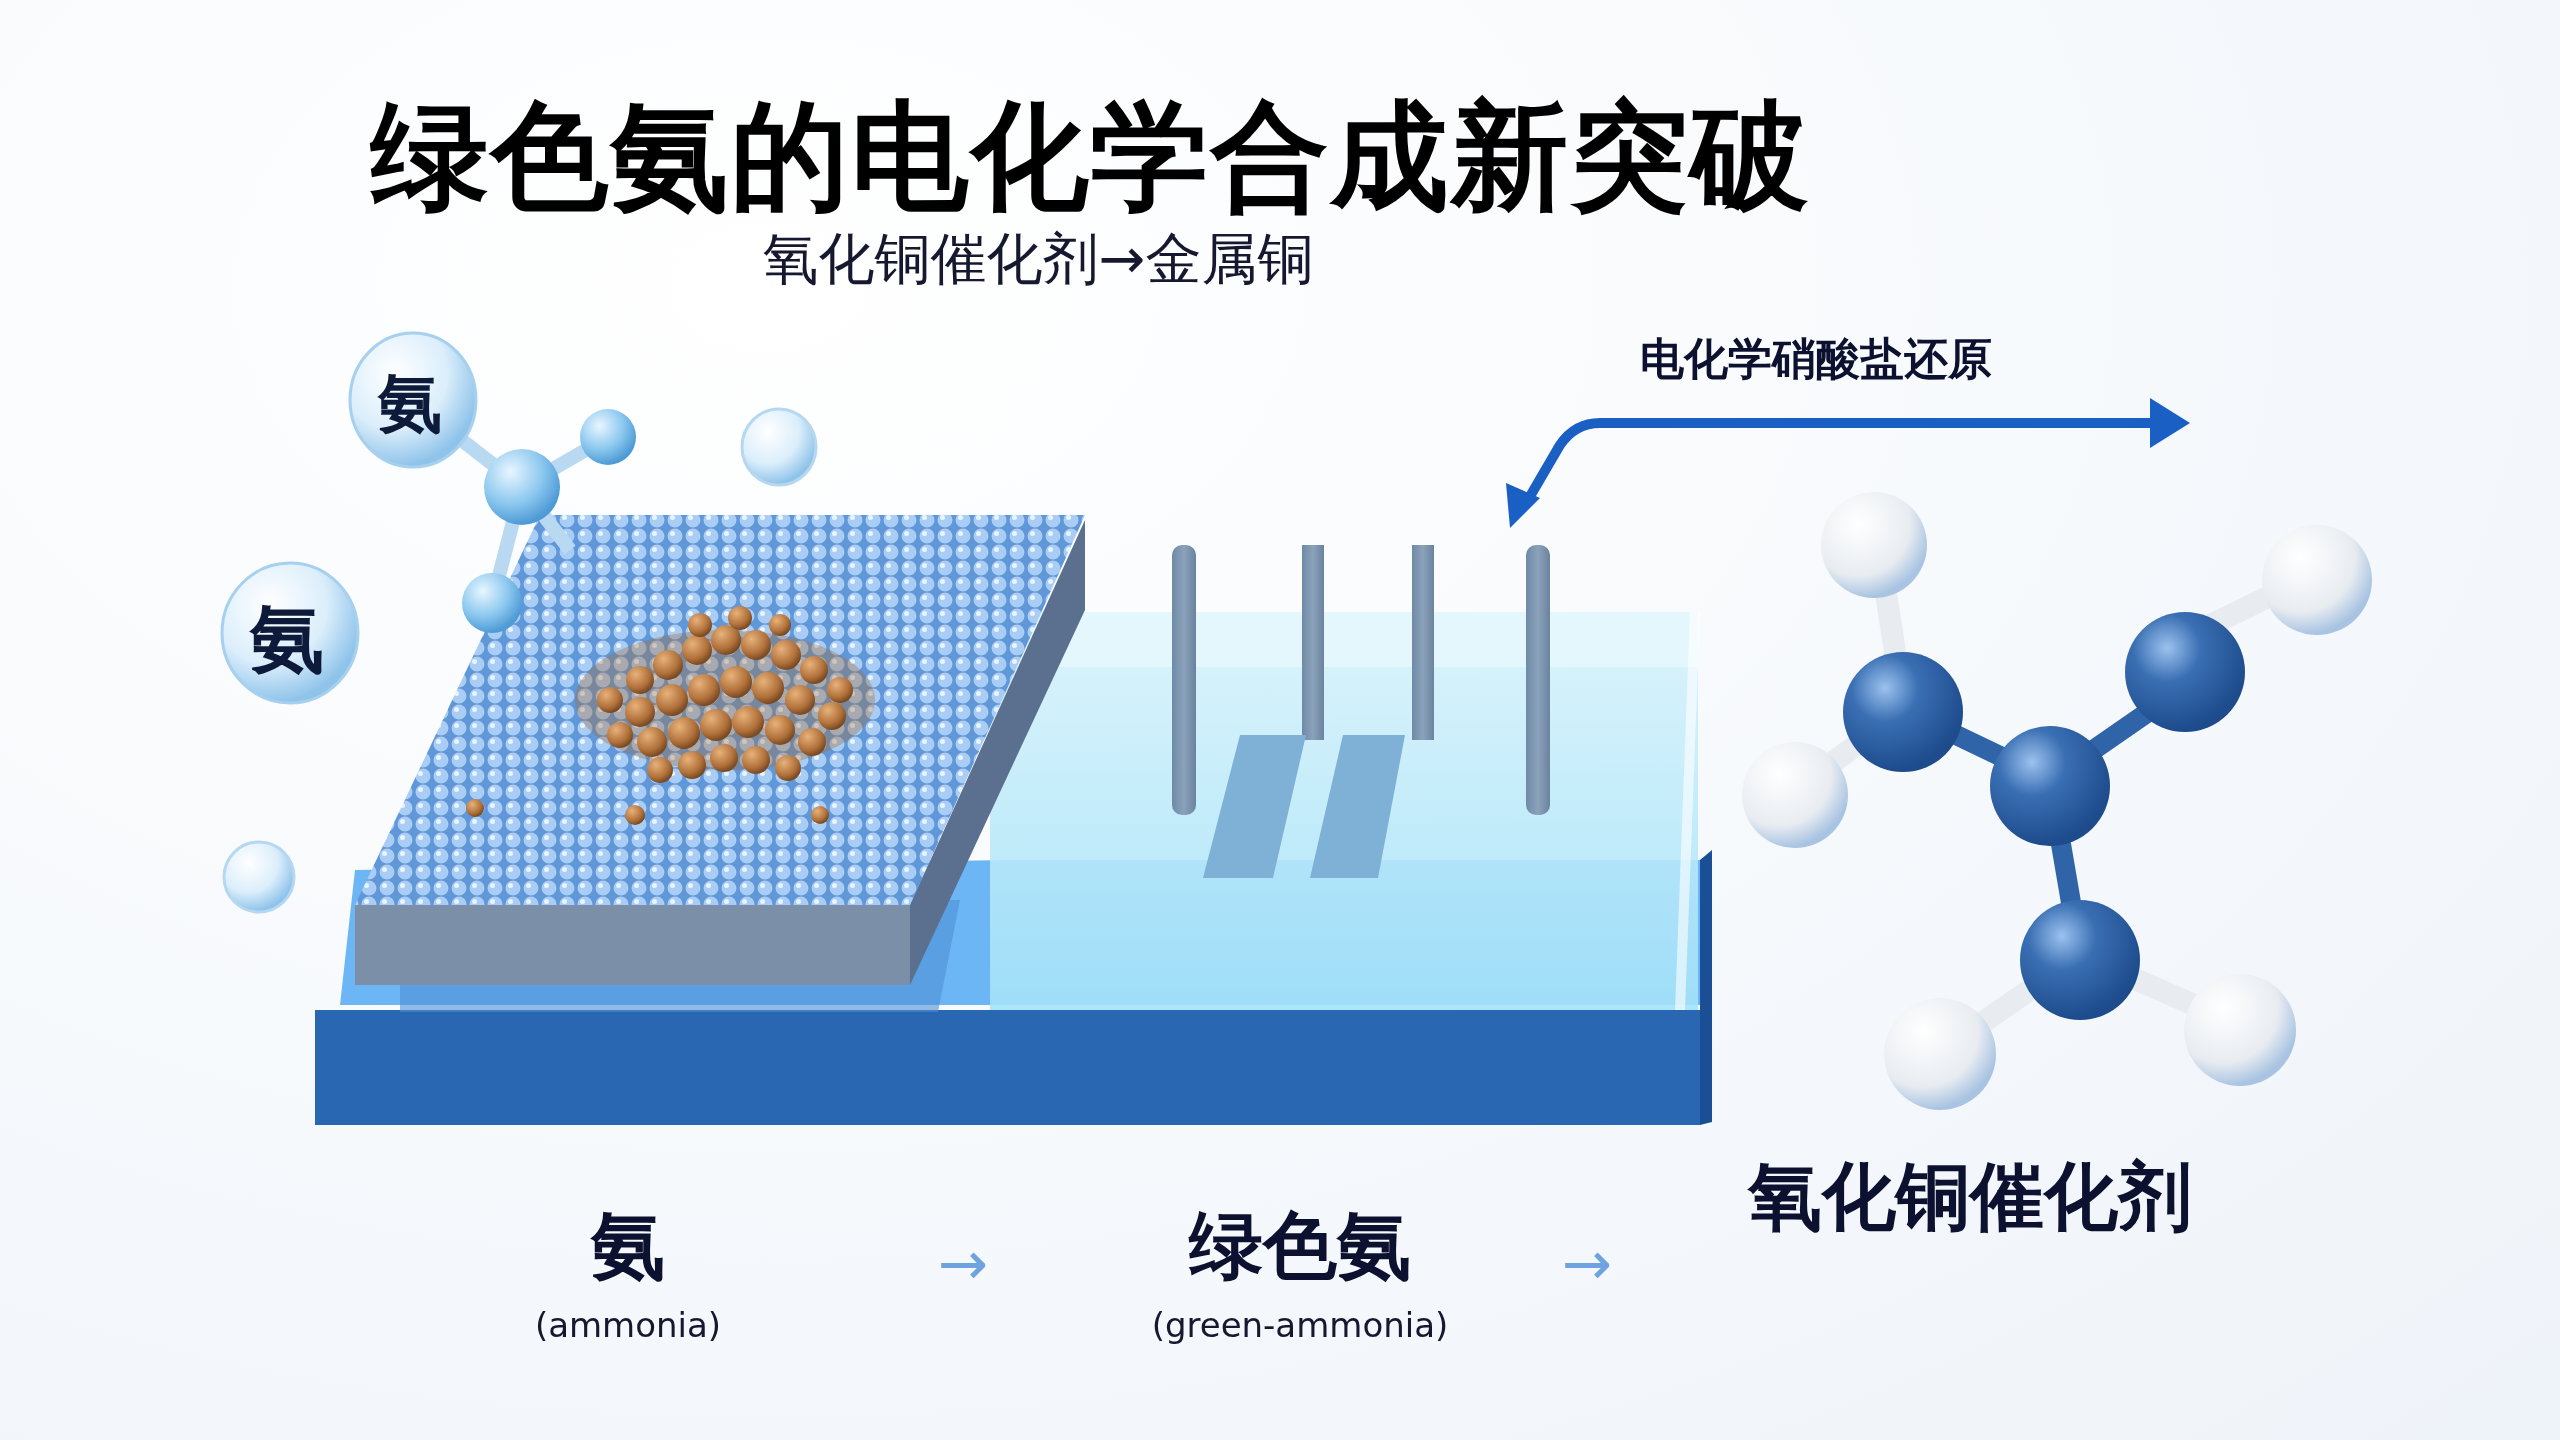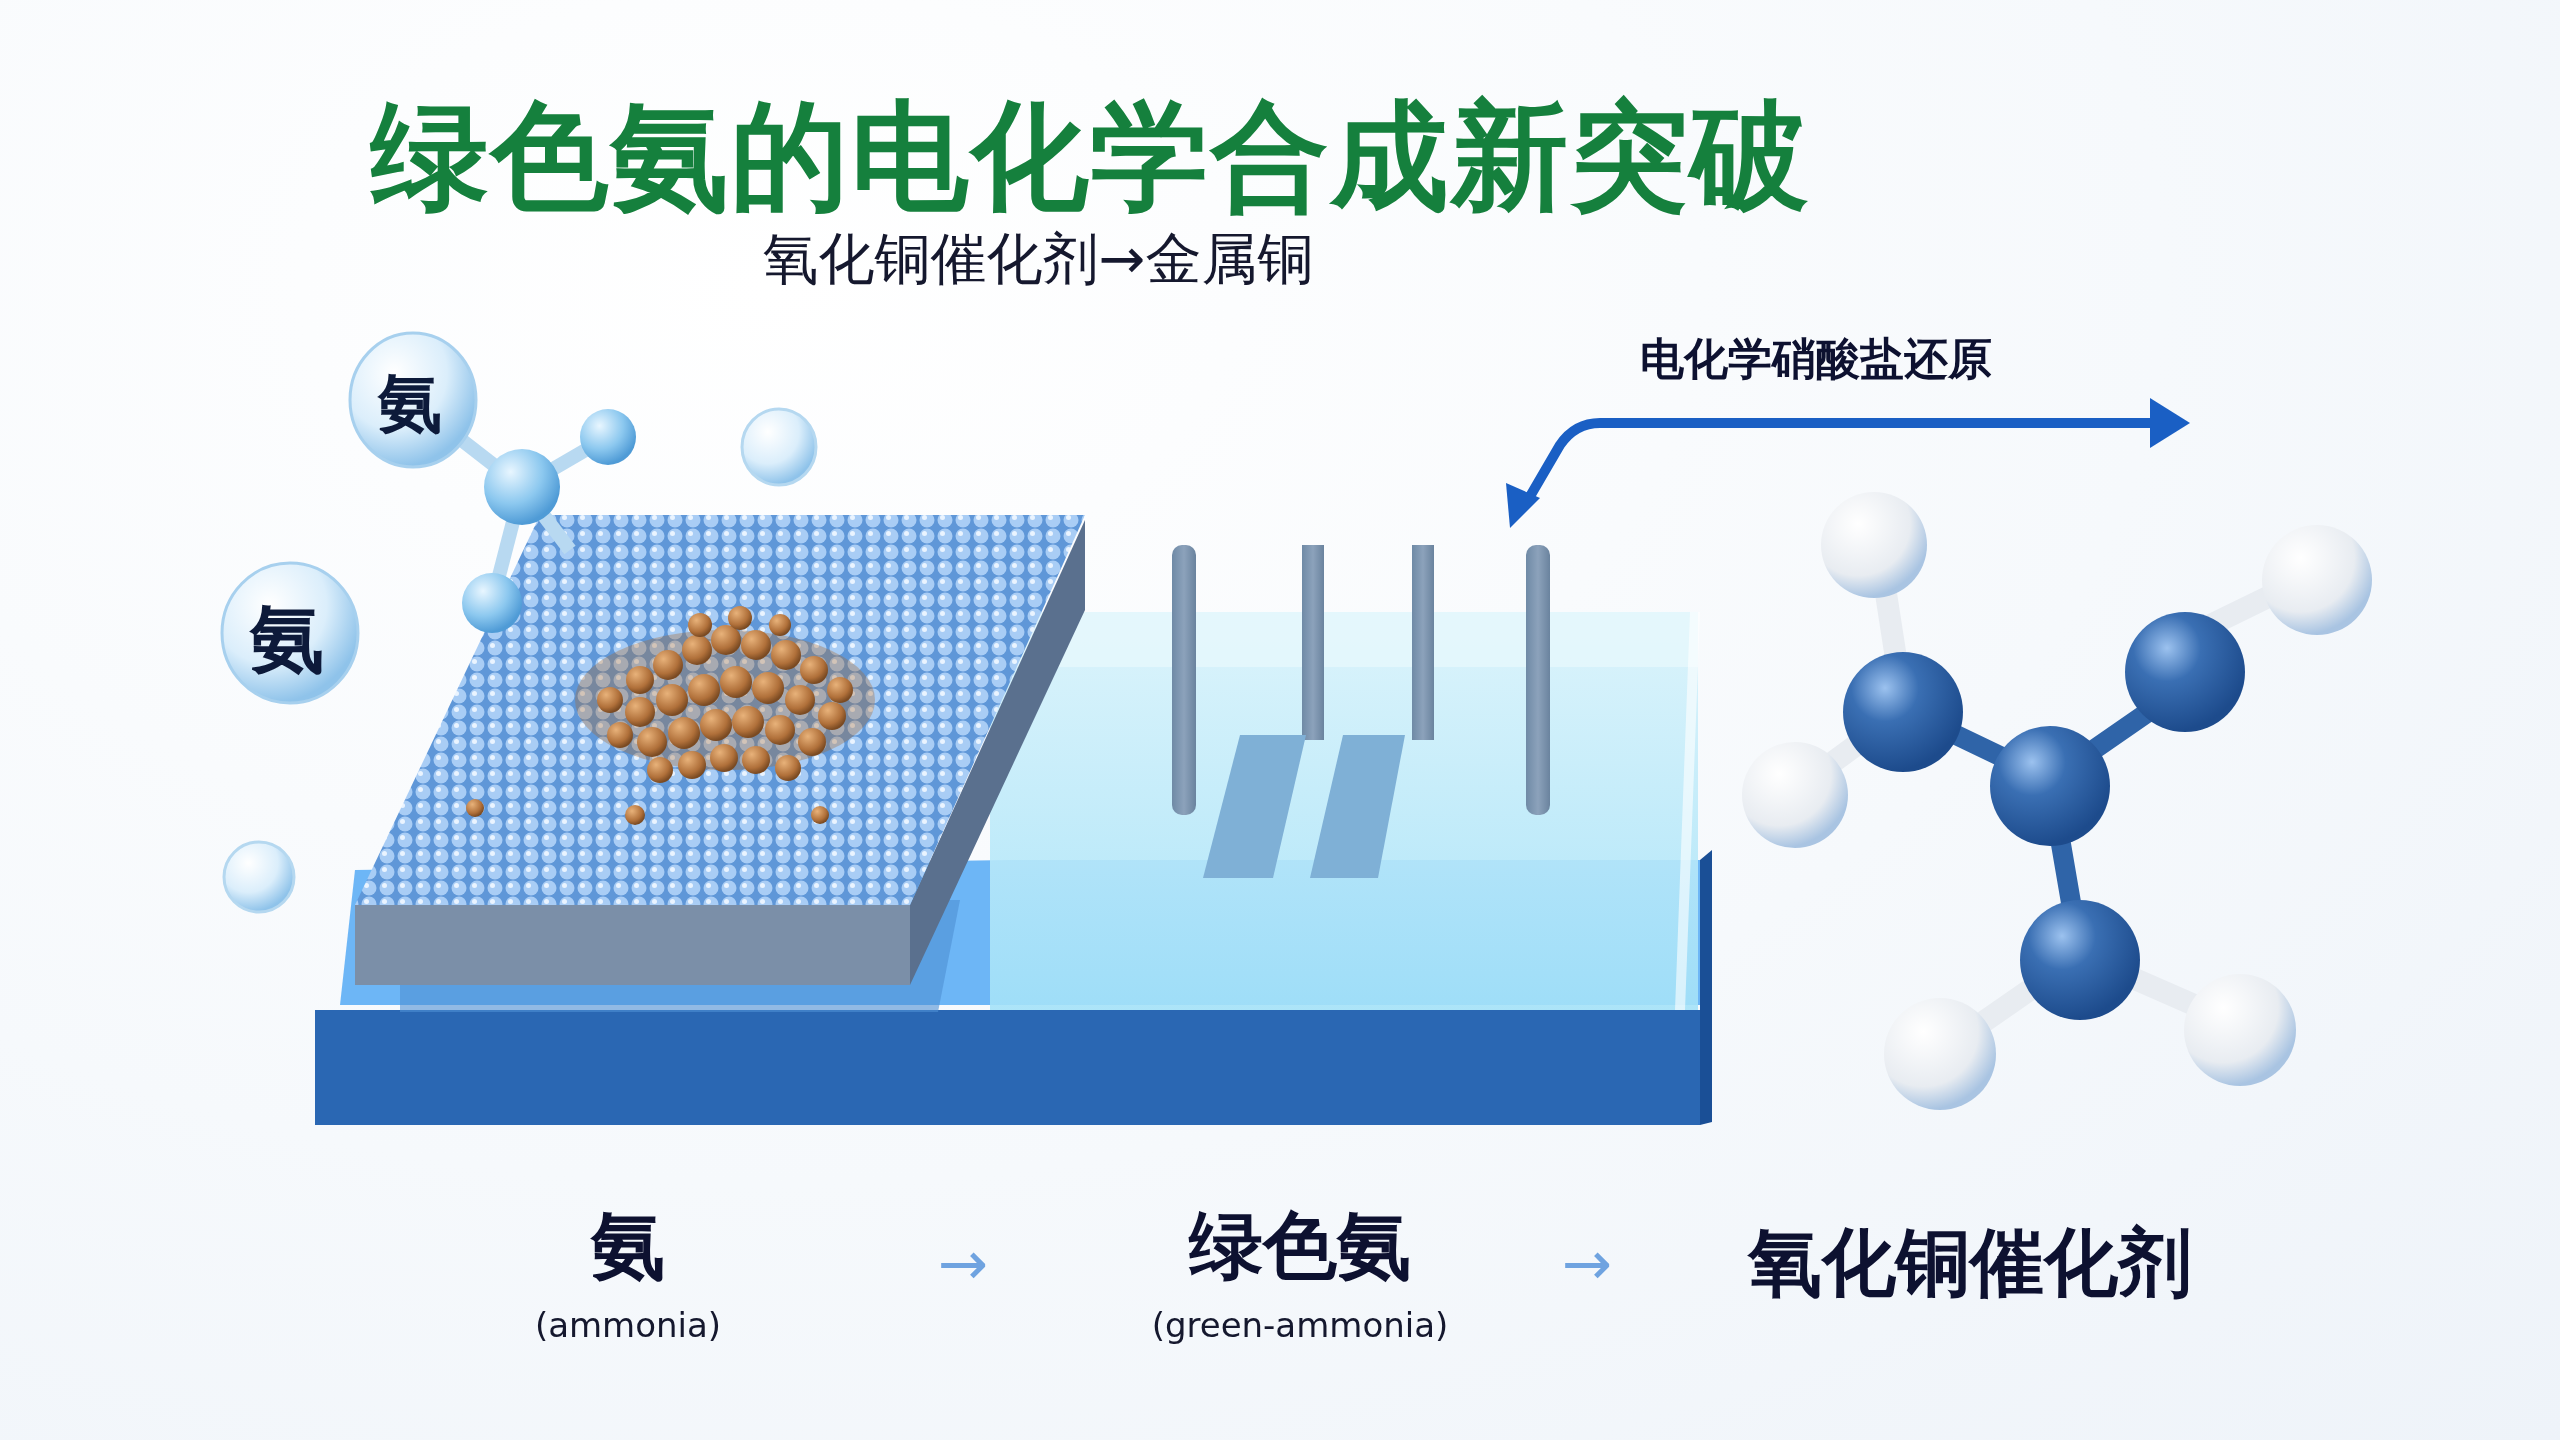--- a/index.html
+++ b/index.html
@@ -1,20 +1,20 @@
 <!DOCTYPE html>
 <html><head>
 <meta charset="utf-8">
 <style>
   html,body{margin:0;padding:0;}
   body{width:2560px;height:1440px;overflow:hidden;position:relative;
     background:radial-gradient(ellipse at 30% 20%,#ffffff 0%,#f6f9fc 55%,#eef3f9 100%);
     font-family:"DejaVu Sans","Liberation Sans",sans-serif;color:#10142a;}
   .abs{position:absolute;}
-  #title{left:0;width:2181px;top:78px;text-align:center;font-size:118px;font-weight:bold;letter-spacing:2px;color:#15803d;}
+  #title{left:0;width:2181px;top:78px;text-align:center;font-size:118px;font-weight:bold;letter-spacing:2px;color:#000000;}
   #subtitle{left:0;width:2076px;top:222px;text-align:center;font-size:56px;color:#15182e;}
   #process-label{left:1640px;top:330px;font-size:44px;font-weight:bold;color:#0d1130;}
   svg.scene{position:absolute;left:0;top:0;}
   .bottom-col{position:absolute;text-align:center;width:700px;}
   .cn{font-size:74px;font-weight:bold;color:#0d1130;line-height:1;}
   .en{font-size:34px;color:#15182e;margin-top:26px;line-height:1;}
   .flow-arrow{position:absolute;font-size:60px;color:#6fa3e0;top:1228px;}
   .bubble-text{font-family:"DejaVu Sans",sans-serif;font-weight:bold;}
 </style>
 </head>
@@ -195,15 +195,15 @@
 <div class="bottom-col" style="left:278px;top:1208px;">
   <div class="cn">氨</div>
   <div class="en">(ammonia)</div>
 </div>
 <div class="flow-arrow" style="left:938px;">→</div>
 <div class="bottom-col" style="left:950px;top:1208px;">
   <div class="cn">绿色氨</div>
   <div class="en">(green-ammonia)</div>
 </div>
 <div class="flow-arrow" style="left:1562px;">→</div>
-<div class="bottom-col" style="left:1620px;top:1225px;">
+<div class="bottom-col" style="left:1620px;top:1159px;">
   <div class="cn">氧化铜催化剂</div>
 </div>
 
 </body></html>

